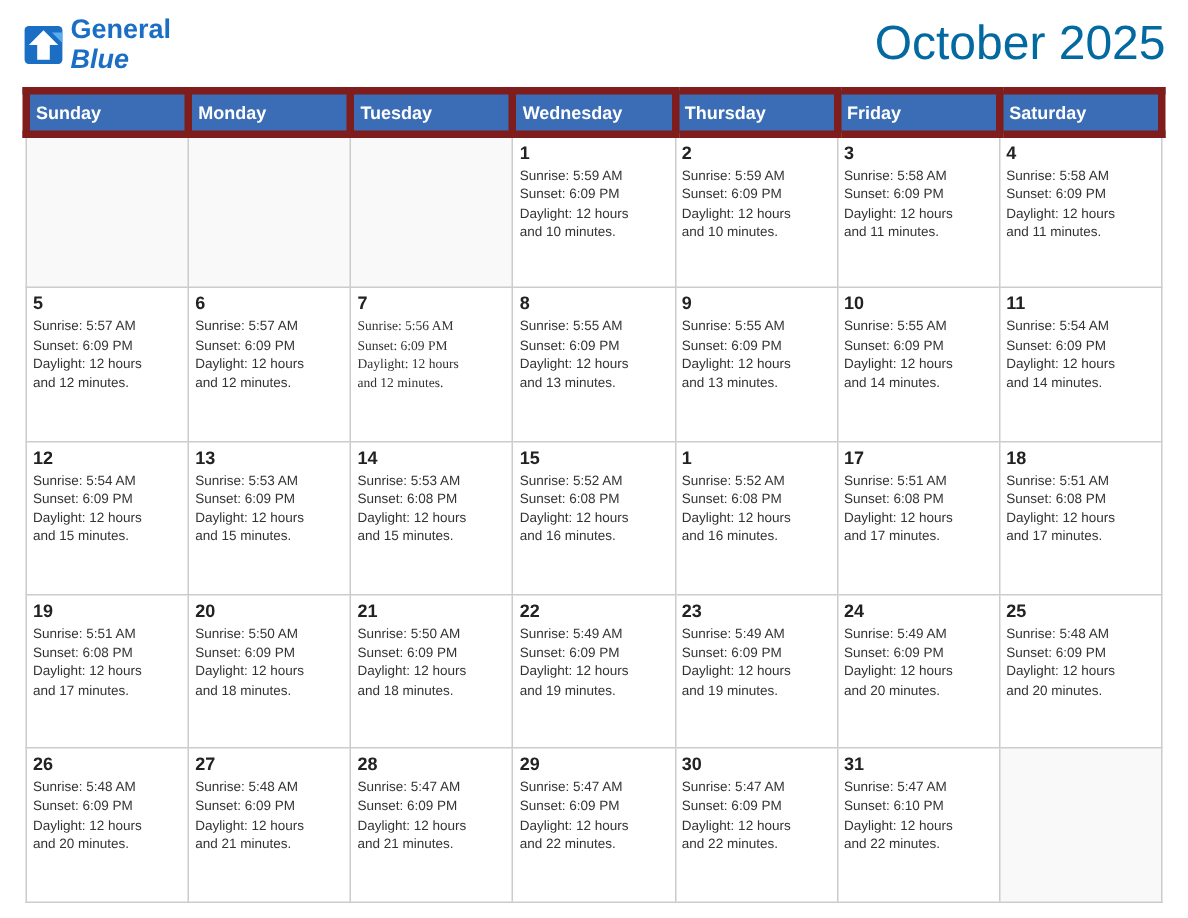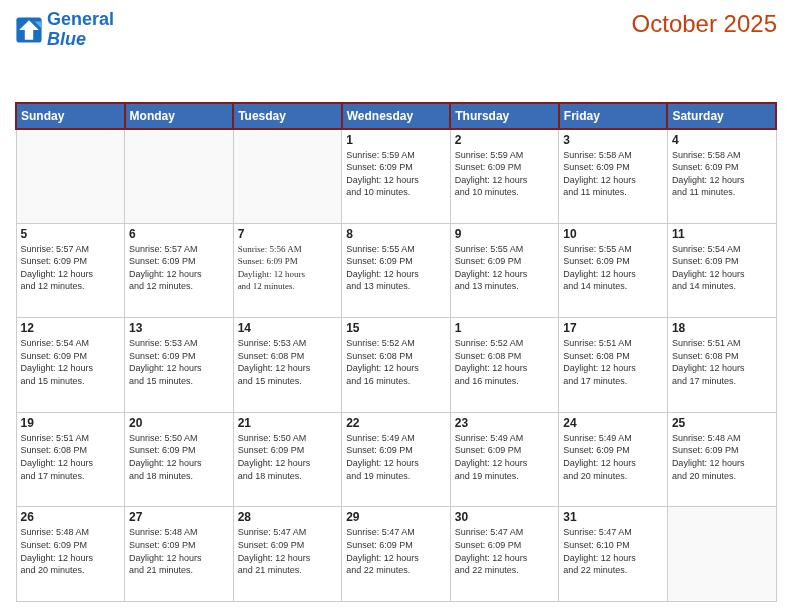--- a/index.html
+++ b/index.html
@@ -9,21 +9,20 @@
       font-family: Arial, sans-serif;
       background: #fff;
       overflow: hidden;
     }
     .page {
       width: 792px;
       height: 612px;
       display: flex;
       flex-direction: column;
       padding: 10px 15px 10px 15px;
-      gap: 44px;
     }
     .header {
       display: flex;
       justify-content: space-between;
       align-items: flex-start;
       margin-bottom: 8px;
     }
     .logo {
       display: flex;
       align-items: center;
@@ -37,43 +36,43 @@
     }
     .logo-text span { color: #1a6fc4; }
     .logo-icon {
       width: 28px;
       height: 28px;
     }
     .title-block {
       text-align: right;
     }
     .month-title {
-      font-size: 24px;
+      font-size: 32px;
       font-weight: 300;
-      color: #c2410c;
+      color: #0369a1;
     }
     .location {
       font-size: 14px;
       color: #444;
     }
     .calendar {
       flex: 1;
       border: 1px solid #ccc;
       border-collapse: collapse;
       width: 100%;
       table-layout: fixed;
     }
     .calendar th {
       background-color: #3a6db5;
       color: #fff;
       font-size: 12px;
       font-weight: bold;
       padding: 5px 4px;
       text-align: left;
-      border: 2px solid #7f1d1d;
+      border: 5px solid #7f1d1d;
     }
     .calendar td {
       vertical-align: top;
       border: 1px solid #ccc;
       padding: 3px 4px;
       font-size: 9px;
       color: #333;
       background: #fff;
       height: 80px;
     }

